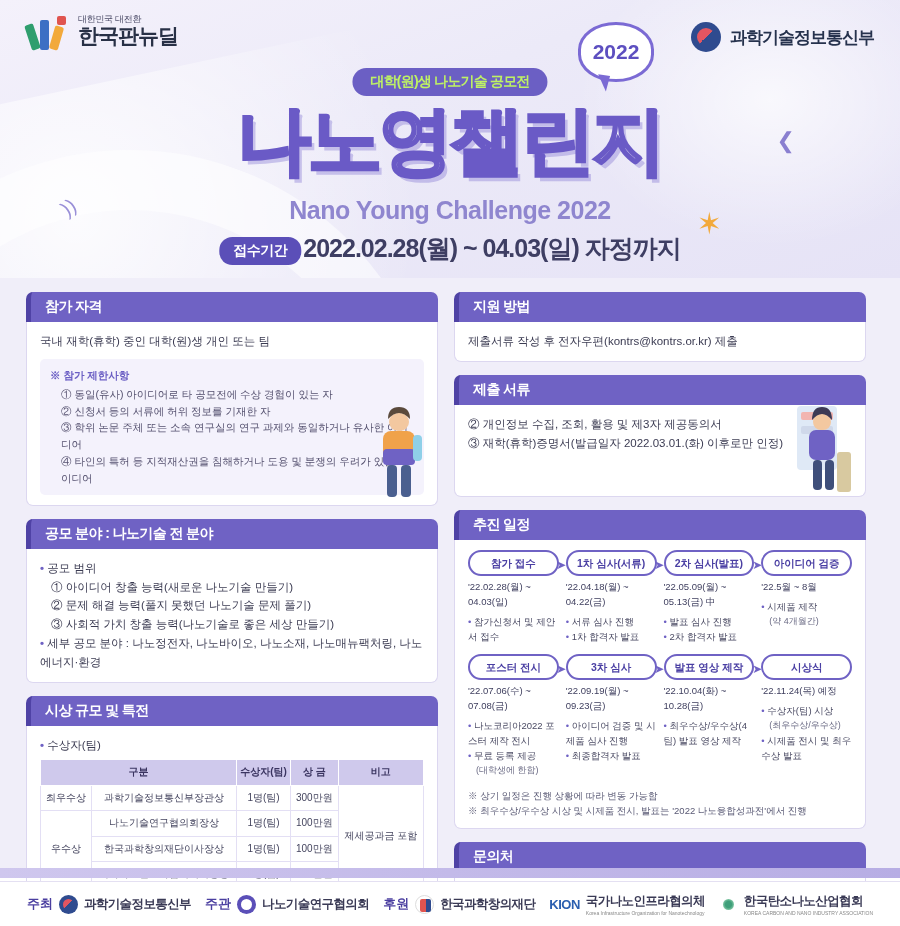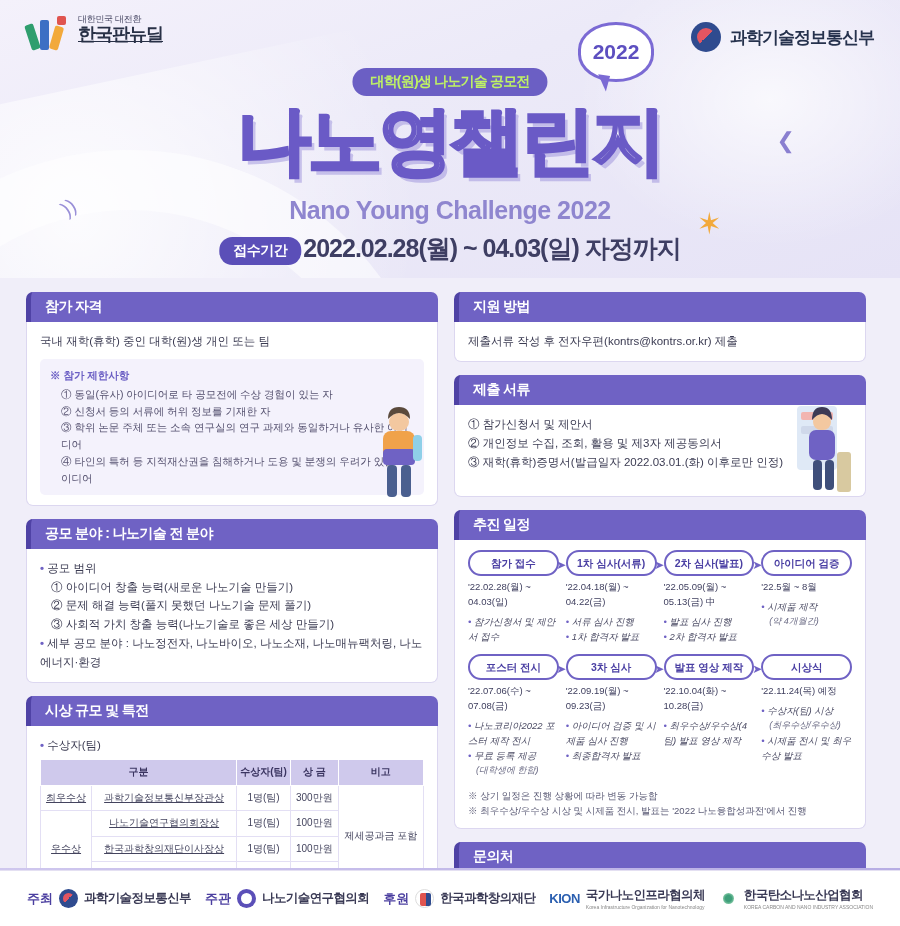--- a/index.html
+++ b/index.html
@@ -38,21 +38,21 @@
   }
   .logo-left { position:absolute; left:26px; top:14px; display:flex; align-items:flex-start; gap:8px; z-index:5;}
   .kdeal-mark { width:44px; height:44px; position:relative; }
   .kdeal-mark span{position:absolute;display:block;border-radius:2px;}
   .k1{width:9px;height:26px;background:#2f9e6e;left:2px;top:10px;transform:rotate(-18deg);}
   .k2{width:9px;height:30px;background:#3c6fc4;left:14px;top:6px;}
   .k3{width:9px;height:24px;background:#f2a93b;left:26px;top:12px;transform:rotate(16deg);}
   .k4{width:9px;height:9px;background:#e0544f;left:31px;top:2px;border-radius:50%;}
   .logo-left-txt { line-height:1.15; }
   .logo-left-txt .t1 { font-size:9px; color:#4a4a66; letter-spacing:-.3px;}
-  .logo-left-txt .t2 { font-size:18px; font-weight:bold; color:#283046; letter-spacing:-1px;text-decoration:underline;}
+  .logo-left-txt .t2 { font-size:21px; font-weight:bold; color:#283046; letter-spacing:-1px;}
   .logo-right { position:absolute; right:26px; top:22px; display:flex; align-items:center; gap:9px; z-index:5;}
   .gov-mark { width:30px; height:30px; border-radius:50%; background:#2f4b8f; position:relative;}
   .gov-mark:before{content:"";position:absolute;left:6px;top:6px;width:18px;height:18px;border-radius:50%;
     background:linear-gradient(135deg,#e35561 50%,#2f4b8f 50%);}
   .logo-right-txt { font-size:17px; font-weight:bold; color:#26324d; letter-spacing:-1px;}
 
   .sub-ribbon {
     position:absolute; left:50%; transform:translateX(-50%); top:68px;
     background:#6b5fc4; color:#bef264; font-size:14px; font-weight:bold;
     padding:5px 18px; border-radius:14px; letter-spacing:-.8px; z-index:6;
@@ -124,48 +124,48 @@
 
   
   .sched-grid { display:grid; grid-template-columns:repeat(4,1fr); gap:7px; }
   .sch-cell { font-size:9.5px; line-height:1.55; }
   .sch-pill {
     background:#fff; border:2px solid #6f62c4; color:#4a3fa3;
     border-radius:13px; text-align:center; font-weight:bold; font-size:10.5px;
     padding:3px 2px; margin-bottom:4px;
   }
   .sch-date { font-size:9.5px; color:#3e3e5e; margin-bottom:4px; }
-  .sch-list { font-size:9.5px; color:#4a4a63; line-height:1.6;font-style:italic; }
+  .sch-list { font-size:9.5px; color:#4a4a63; line-height:1.6; }
   .sch-list div:before { content:"• "; color:#6f62c4; }
   .sch-sub:before { content:""!important; }
   .sch-sub { padding-left:8px; font-size:9px; color:#6b6b85; }
   .sched-row { position:relative; margin-bottom:10px; }
   .arrow-row { position:absolute; width:100%; top:6px; left:0; pointer-events:none; }
   .arw { position:absolute; color:#6f62c4; font-size:12px; top:0; }
   .sched-foot { font-size:9.5px; color:#5a5a75; line-height:1.6; margin-top:2px;}
 
   
   table.awards { width:100%; border-collapse:collapse; font-size:10px; margin-top:4px;}
   table.awards th {
     background:#cfc9ec; color:#3a3460; font-weight:bold; border:1px solid #fff;
     padding:4px 2px; text-align:center;
   }
   table.awards td {
     border:1px solid #e3dff4; padding:4px 4px; text-align:center; color:#44445e;
     background:#fff;
   }
-  table.awards td.left { text-align:center;text-decoration:underline; }
+  table.awards td.left { text-align:center; }
   .awards-note { font-size:10.5px; line-height:1.7; margin-top:7px; color:#46465f;}
 
   
   .contact-body { font-size:11.5px; line-height:1.9; }
 
   
   .footer {
-    position:absolute; left:0; bottom:0; width:900px; height:56px;
+    position:absolute; left:0; bottom:0; width:900px; height:45px;
     background:#fff; border-top:1px solid #e4e0f2;
     display:flex; align-items:center; justify-content:center; gap:14px;
     font-size:12px; color:#3a3a55;
   }
   .f-group { display:flex; align-items:center; gap:6px; }
   .f-label { font-weight:bold; color:#4b3fa0; font-size:13px; }
   .f-name { font-weight:bold; letter-spacing:-.6px; font-size:12.5px; }
   .f-mark { width:19px; height:19px; border-radius:50%; background:#2f4b8f; position:relative;}
   .f-mark:before{content:"";position:absolute;left:4px;top:4px;width:11px;height:11px;border-radius:50%;
     background:linear-gradient(135deg,#e35561 50%,#2f4b8f 50%);}
@@ -324,21 +324,20 @@
         <div class="sec">
           <div class="sec-head">지원 방법</div>
           <div class="sec-body" style="min-height:40px;">
             <div>제출서류 작성 후 전자우편(kontrs@kontrs.or.kr) 제출</div>
           </div>
         </div>
 
         <div class="sec">
           <div class="sec-head">제출 서류</div>
           <div class="sec-body" style="min-height:92px;">
-            <div>① 참가신청서 및 제안서</div>
             <div>② 개인정보 수집, 조회, 활용 및 제3자 제공동의서</div>
             <div>③ 재학(휴학)증명서(발급일자 2022.03.01.(화) 이후로만 인정)</div>
             <svg class="ill ill-person2" viewBox="0 0 62 92">
               <rect x="4" y="4" width="40" height="64" rx="4" fill="#dfe9f6"></rect>
               <rect x="8" y="10" width="32" height="8" rx="2" fill="#f2b5b0"></rect>
               <rect x="8" y="24" width="32" height="8" rx="2" fill="#cfd8ea"></rect>
               <rect x="20" y="12" width="18" height="16" rx="8" fill="#f3c8a0"></rect>
               <path d="M19 18 q10 -12 20 0 q0 -13 -10 -13 q-10 0 -10 13z" fill="#3d3a55"></path>
               <rect x="16" y="28" width="26" height="30" rx="7" fill="#6f62c4"></rect>
               <rect x="20" y="58" width="9" height="30" rx="4" fill="#3f4f7a"></rect>

